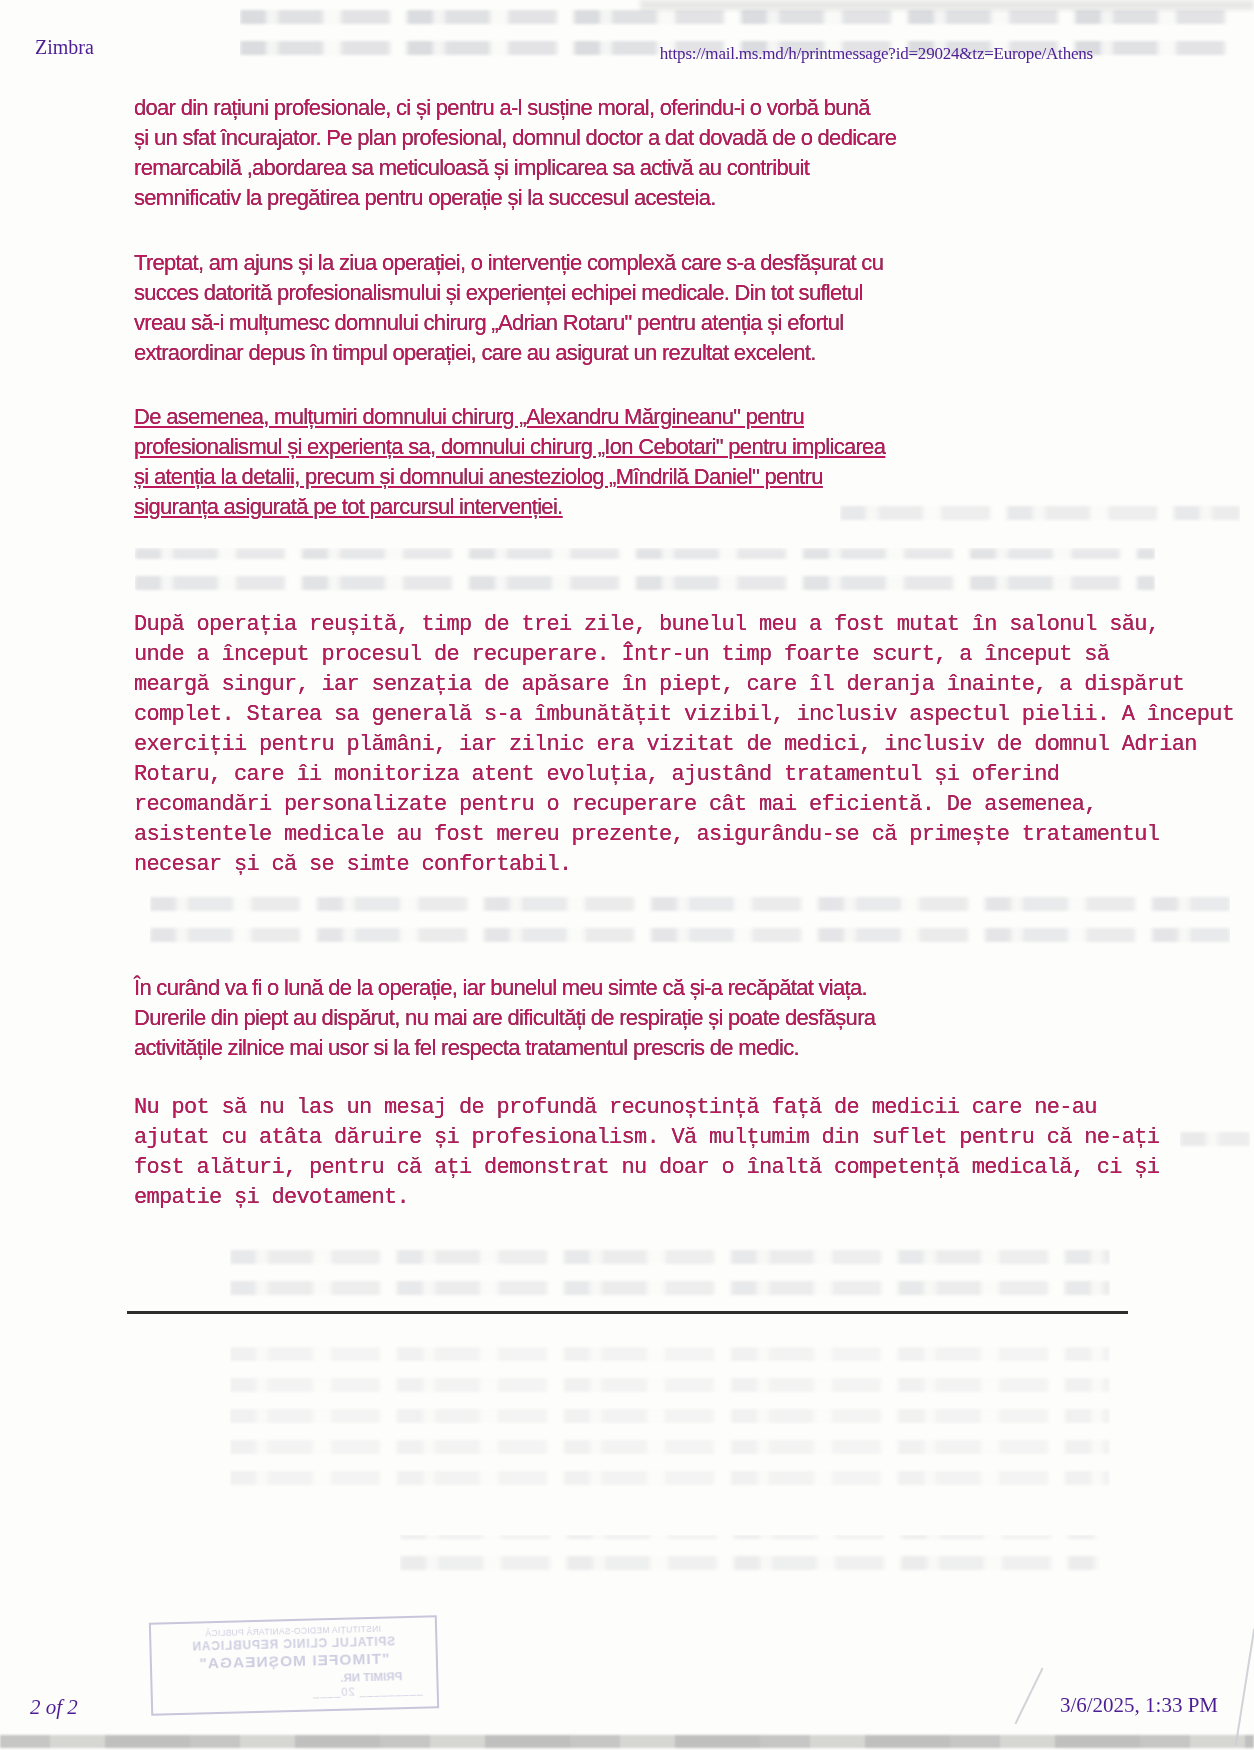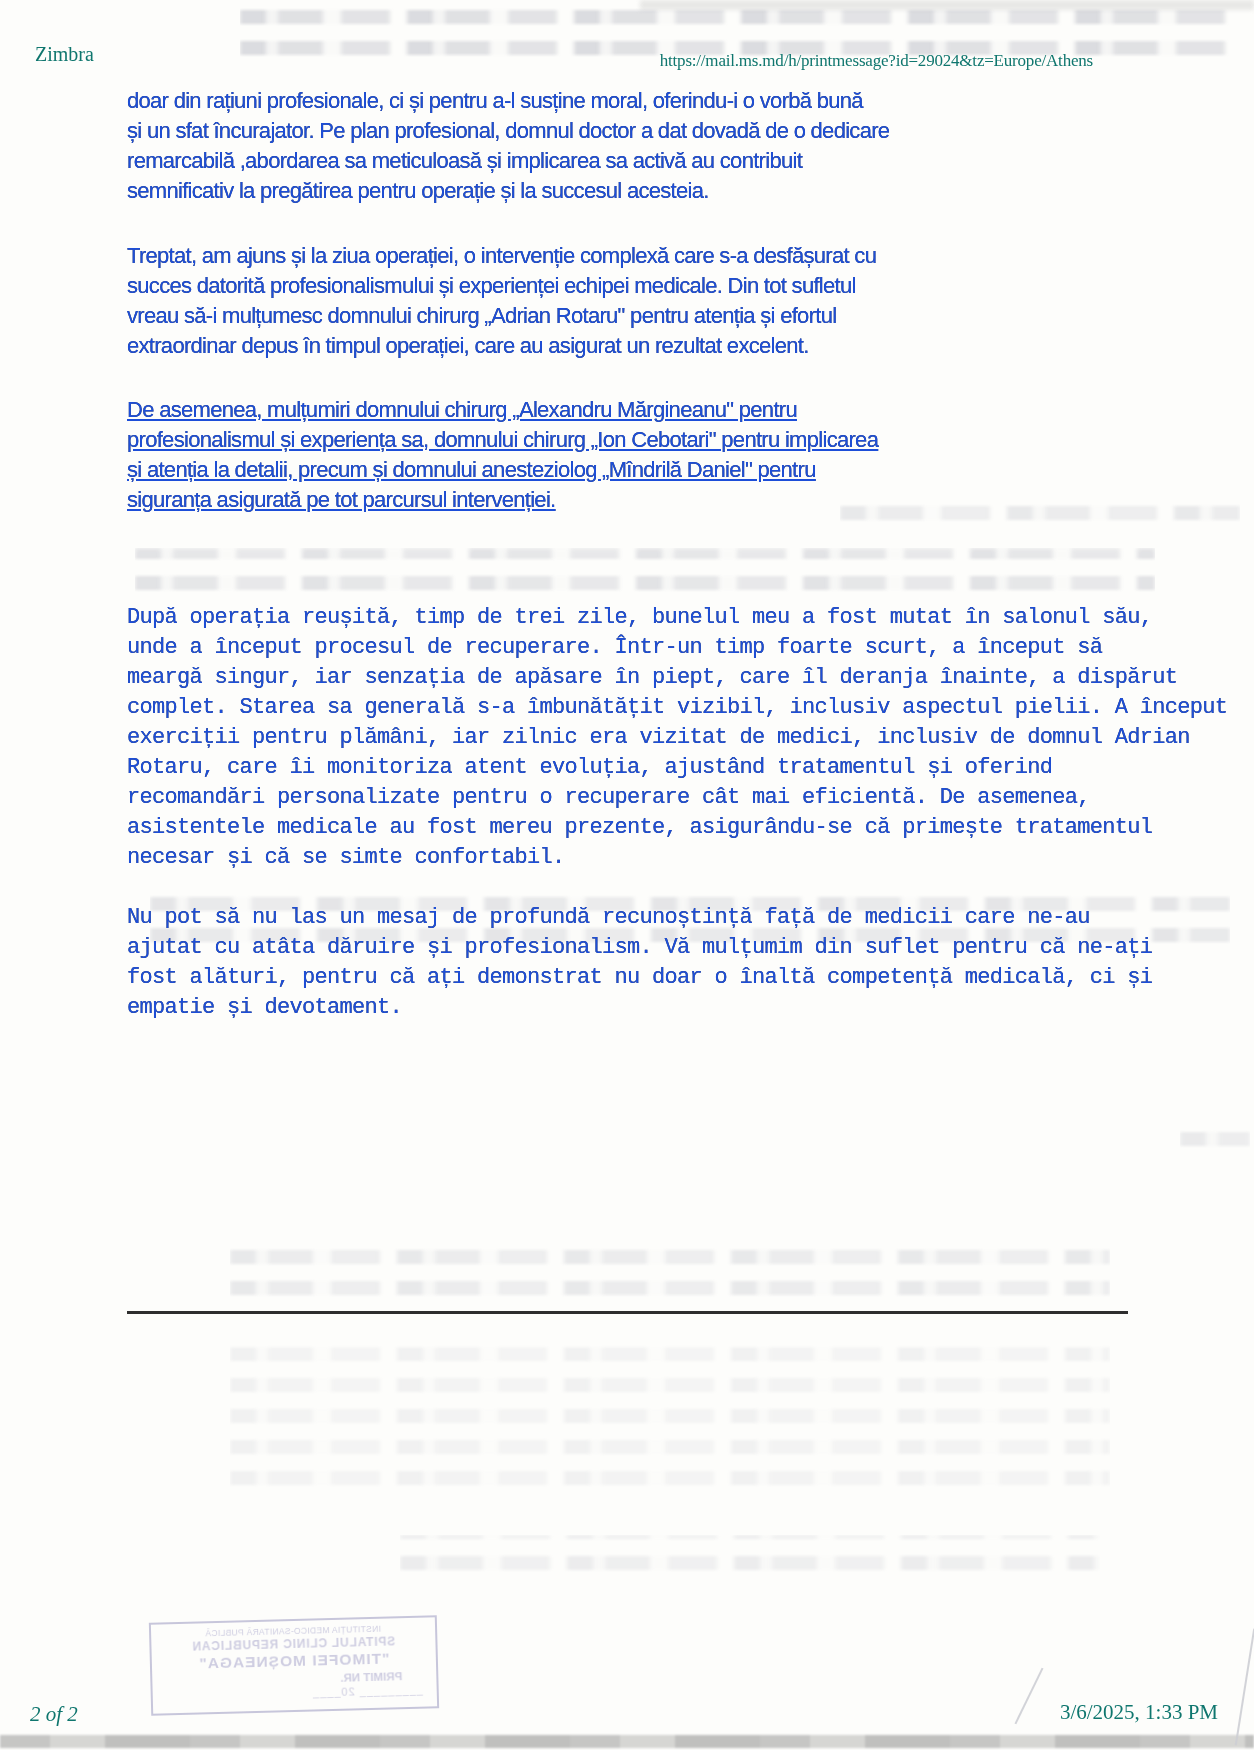--- a/index.html
+++ b/index.html
@@ -3,34 +3,33 @@
 <meta charset="utf-8">
 <style>
   html,body{margin:0;padding:0;}
   body{
     width:1254px;height:1750px;position:relative;overflow:hidden;
     background:#fdfdfb;
     font-family:"Liberation Sans",sans-serif;
   }
   
   .chrome{
-    position:absolute;color:#0f766e;
+    position:absolute;color:#4c1d95;
     font-family:"Liberation Serif",serif;
-    margin-top:7px;
   }
   #app-name{left:35px;top:36px;font-size:20px;}
   #print-url{right:161px;top:44px;font-size:17px;letter-spacing:-0.2px;}
   #page-number{left:30px;top:1695px;font-size:21px;font-style:italic;}
   #print-timestamp{right:36px;top:1693px;font-size:21px;}
 
   
   #email-body{position:absolute;left:127px;top:86px;width:1060px;}
   .para{
     font-size:22px;line-height:30px;letter-spacing:-0.7px;
-    color:#1d4ed8;white-space:pre;margin:0;
+    color:#be185d;white-space:pre;margin:7px;
     text-shadow:0 0 .6px rgba(0,0,0,.75);
   }
   .para.p2{margin-top:35px;}
   .para.p3{margin-top:34px;text-decoration:underline;}
   .para.p4{margin-top:88px;font-family:Liberation Mono, monospace;}
   .para.p5{margin-top:93px;}
   .para.p6{margin-top:30px;font-family:Liberation Mono, monospace;}
 
   
   #divider{position:absolute;left:127px;top:1311px;width:1001px;height:3px;background:#2e2e2e;}
@@ -112,20 +111,23 @@
 siguranța asigurată pe tot parcursul intervenției.</p>
   <p class="para p4">După operația reușită, timp de trei zile, bunelul meu a fost mutat în salonul său,
 unde a început procesul de recuperare. Într-un timp foarte scurt, a început să
 meargă singur, iar senzația de apăsare în piept, care îl deranja înainte, a dispărut
 complet. Starea sa generală s-a îmbunătățit vizibil, inclusiv aspectul pielii. A început
 exerciții pentru plămâni, iar zilnic era vizitat de medici, inclusiv de domnul Adrian
 Rotaru, care îi monitoriza atent evoluția, ajustând tratamentul și oferind
 recomandări personalizate pentru o recuperare cât mai eficientă. De asemenea,
 asistentele medicale au fost mereu prezente, asigurându-se că primește tratamentul
 necesar și că se simte confortabil.</p>
+  <p class="para p5">În curând va fi o lună de la operație, iar bunelul meu simte că și-a recăpătat viața.
+Durerile din piept au dispărut, nu mai are dificultăți de respirație și poate desfășura
+activitățile zilnice mai usor si la fel respecta tratamentul prescris de medic.</p>
   <p class="para p6">Nu pot să nu las un mesaj de profundă recunoștință față de medicii care ne-au
 ajutat cu atâta dăruire și profesionalism. Vă mulțumim din suflet pentru că ne-ați
 fost alături, pentru că ați demonstrat nu doar o înaltă competență medicală, ci și
 empatie și devotament.</p>
 </div>
 
 <div id="divider"></div>
 
 <div id="hospital-stamp">
   <div id="stamp-box">

